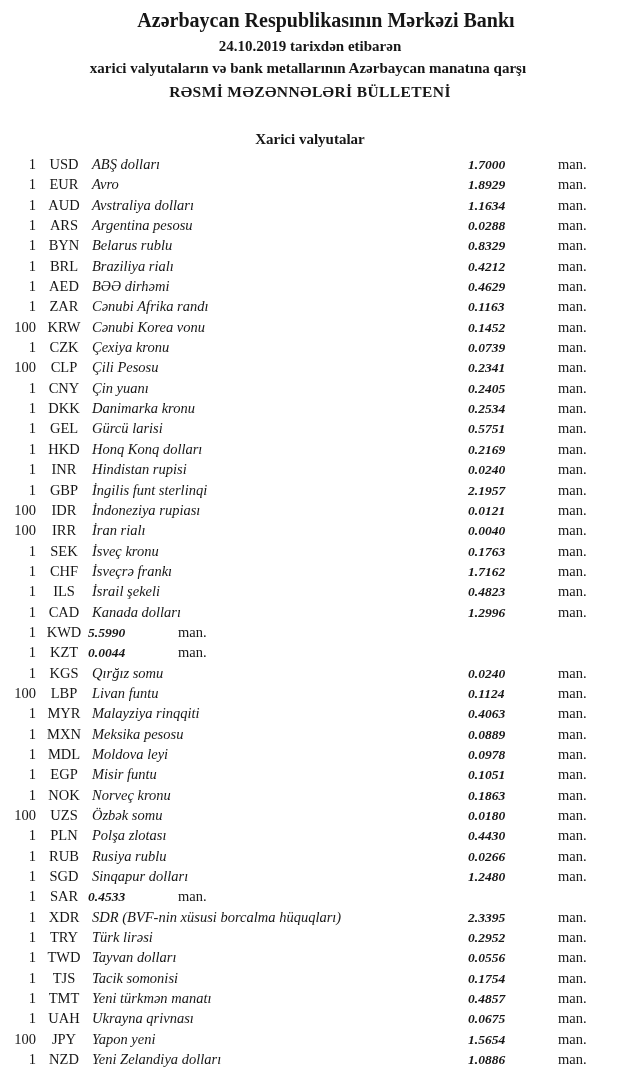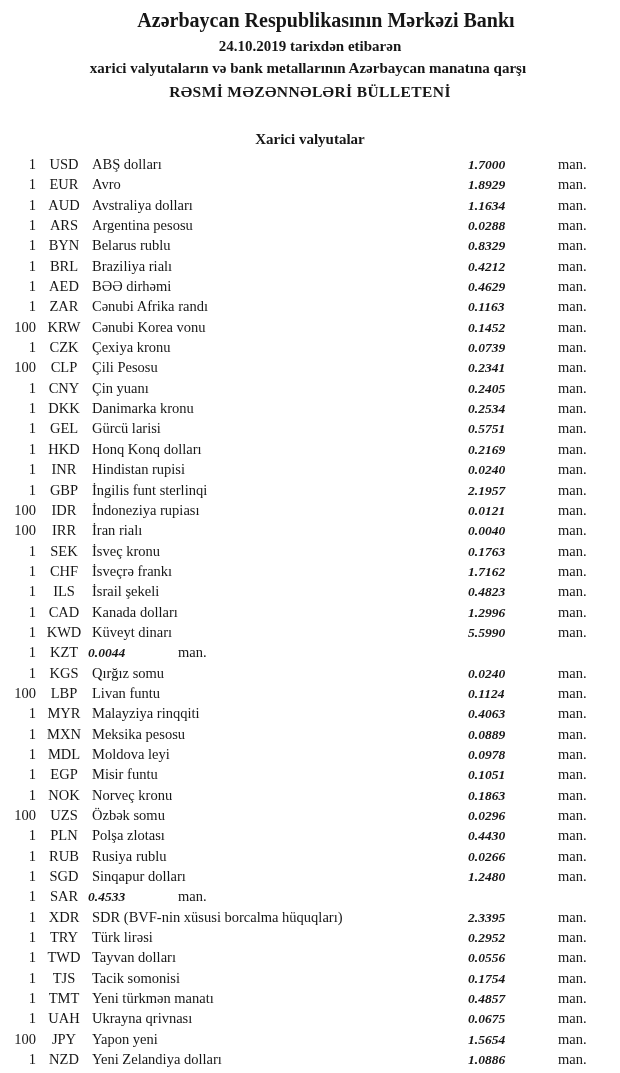--- a/index.html
+++ b/index.html
@@ -29,21 +29,21 @@
     margin: 29px 0 7px 0; line-height: 19px;
   }
   .rates-table { }
   .row {
     display: flex; align-items: baseline;
     height: 20.35px; font-size: 14.5px;
     padding-right: 24px; box-sizing: border-box;
   }
   .qty  { width: 36px; text-align: right; flex: none; }
   .code { width: 48px; text-align: center; margin-left: 4px; flex: none; }
-  .name { flex: 1; padding-left: 4px; white-space: nowrap; overflow: hidden; }
+  .name { flex: 1; padding-left: 4px; white-space: nowrap; overflow: hidden; font-style: italic; }
   .rate {
     width: 80px; flex: none;
     font-weight: bold; font-style: italic; font-size: 13.5px;
   }
   .unit { width: 38px; padding-left: 10px; flex: none; }
 </style>
 </head>
 <body>
 
 <div class="header">
@@ -236,21 +236,20 @@
     <span class="qty">1</span>
     <span class="code">CAD</span>
     <span class="name">Kanada dolları</span>
     <span class="rate">1.2996</span>
     <span class="unit">man.</span>
   </div>
 
   <div class="row">
     <span class="qty">1</span>
     <span class="code">KWD</span>
-    <span class="name">Küveyt dinarı</span>
     <span class="rate">5.5990</span>
     <span class="unit">man.</span>
   </div>
 
   <div class="row">
     <span class="qty">1</span>
     <span class="code">KZT</span>
     <span class="rate">0.0044</span>
     <span class="unit">man.</span>
   </div>
@@ -308,21 +307,21 @@
     <span class="code">NOK</span>
     <span class="name">Norveç kronu</span>
     <span class="rate">0.1863</span>
     <span class="unit">man.</span>
   </div>
 
   <div class="row">
     <span class="qty">100</span>
     <span class="code">UZS</span>
     <span class="name">Özbək somu</span>
-    <span class="rate">0.0296</span>
+    <span class="rate">0.0180</span>
     <span class="unit">man.</span>
   </div>
 
   <div class="row">
     <span class="qty">1</span>
     <span class="code">PLN</span>
     <span class="name">Polşa zlotası</span>
     <span class="rate">0.4430</span>
     <span class="unit">man.</span>
   </div>

